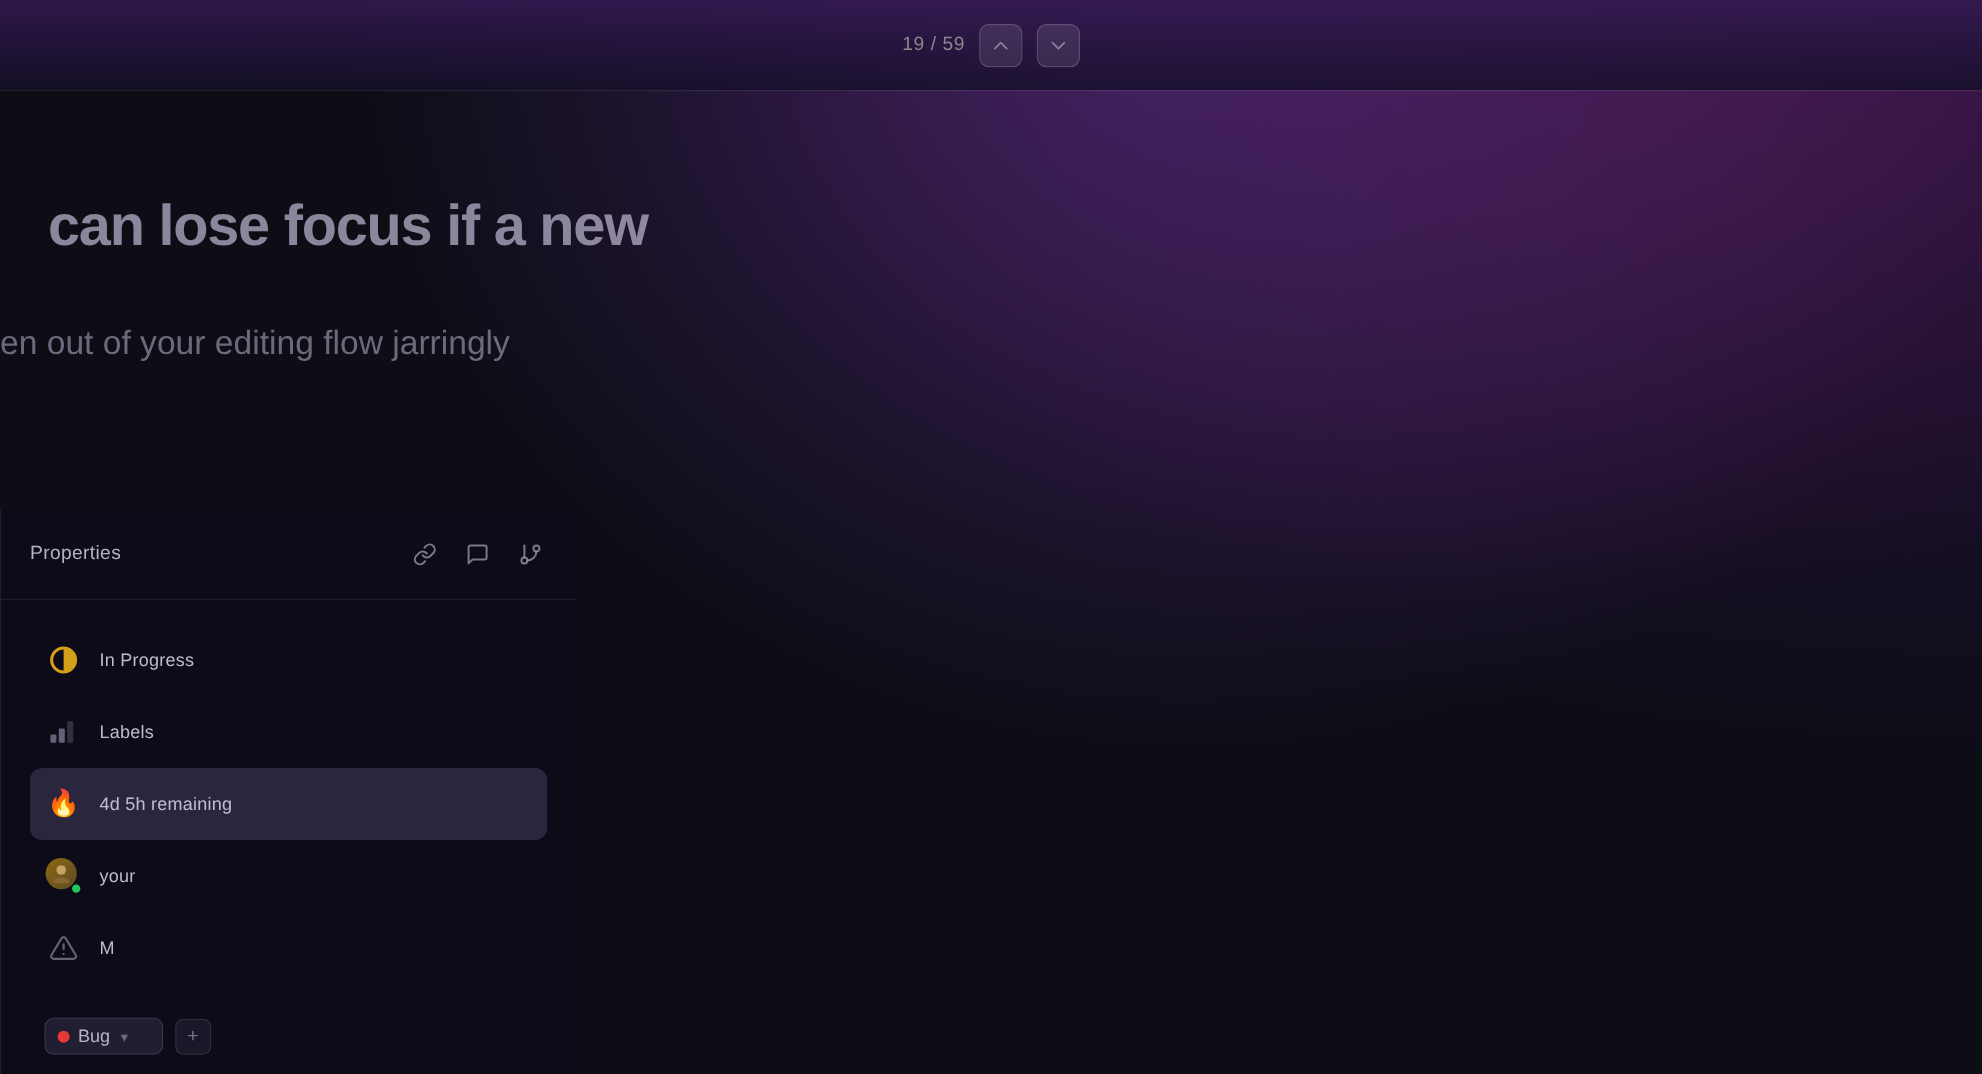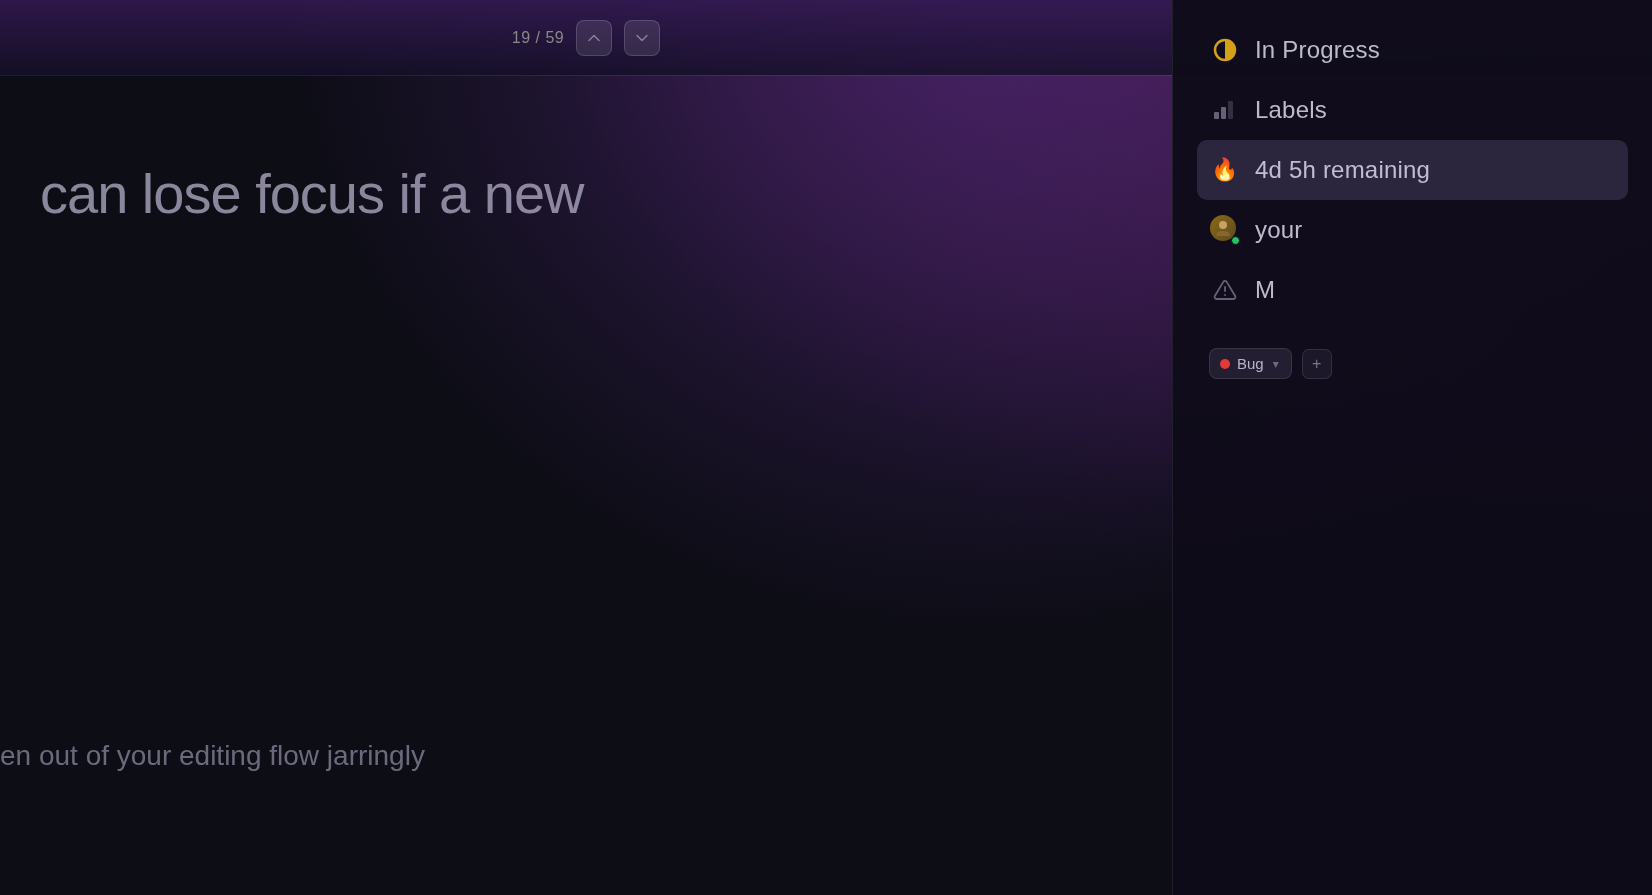--- a/index.html
+++ b/index.html
@@ -42,21 +42,21 @@
     }
 
     
     .layout {
       position: absolute;
       top: 0;
       left: 0;
       width: 100%;
       height: 100%;
       display: flex;
-      flex-direction: row;
+      flex-direction: column;
     }
 
     
     .left-panel {
       flex: 1;
       position: relative;
       padding: 0;
       overflow: hidden;
     }
 
@@ -98,22 +98,22 @@
     
     .main-text-area {
       position: absolute;
       top: 160px;
       left: 0;
       right: 0;
       padding: 0 40px;
     }
 
     .main-heading {
-      font-size: 56px;
-      font-weight: 400;
+      font-size: 48px;
+      font-weight: 700;
       color: rgba(180, 175, 200, 0.75);
       line-height: 1.2;
       letter-spacing: -1px;
     }
 
     
     .bottom-text-area {
       position: absolute;
       bottom: 120px;
       left: 0;
@@ -208,21 +208,21 @@
       width: 32px;
       height: 32px;
       display: flex;
       align-items: center;
       justify-content: center;
       font-size: 20px;
       flex-shrink: 0;
     }
 
     .property-value {
-      font-size: 24px;
+      font-size: 15px;
       font-weight: 400;
       color: rgba(210, 205, 225, 0.9);
       letter-spacing: 0.2px;
     }
 
     
     .priority-bars {
       display: flex;
       align-items: flex-end;
       gap: 2px;
@@ -291,21 +291,21 @@
       padding: 0 12px;
     }
 
     .label-tag {
       display: flex;
       align-items: center;
       gap: 7px;
       background: rgba(40, 35, 55, 0.8);
       border: 1px solid rgba(255,255,255,0.1);
       border-radius: 8px;
-      padding: 6px 12px 6px 10px;
+      padding: 6px 28px 6px 10px;
       cursor: pointer;
     }
 
     .label-dot {
       width: 10px;
       height: 10px;
       border-radius: 50%;
       background: #e53935;
       flex-shrink: 0;
     }
@@ -388,20 +388,47 @@
     </div>
 
     <div class="bottom-text-area">
       <div class="bottom-text">en out of your editing flow jarringly</div>
     </div>
 
   </div>
 
   <div class="right-panel">
 
+    <div class="right-panel-top">
+      <span class="properties-title">Properties</span>
+      <div class="panel-icons">
+
+        <div class="panel-icon">
+          <svg width="20" height="20" viewBox="0 0 24 24" fill="none" stroke="rgba(160,155,180,0.75)" stroke-width="2" stroke-linecap="round" stroke-linejoin="round">
+            <path d="M10 13a5 5 0 0 0 7.54.54l3-3a5 5 0 0 0-7.07-7.07l-1.72 1.71"></path>
+            <path d="M14 11a5 5 0 0 0-7.54-.54l-3 3a5 5 0 0 0 7.07 7.07l1.71-1.71"></path>
+          </svg>
+        </div>
+
+        <div class="panel-icon">
+          <svg width="20" height="20" viewBox="0 0 24 24" fill="none" stroke="rgba(160,155,180,0.75)" stroke-width="2" stroke-linecap="round" stroke-linejoin="round">
+            <path d="M21 15a2 2 0 0 1-2 2H7l-4 4V5a2 2 0 0 1 2-2h14a2 2 0 0 1 2 2z"></path>
+          </svg>
+        </div>
+
+        <div class="panel-icon">
+          <svg width="20" height="20" viewBox="0 0 24 24" fill="none" stroke="rgba(160,155,180,0.75)" stroke-width="2" stroke-linecap="round" stroke-linejoin="round">
+            <line x1="6" y1="3" x2="6" y2="15"></line>
+            <circle cx="18" cy="6" r="3"></circle>
+            <circle cx="6" cy="18" r="3"></circle>
+            <path d="M18 9a9 9 0 0 1-9 9"></path>
+          </svg>
+        </div>
+      </div>
+    </div>
 
     <div class="panel-content">
 
       <div class="properties-list">
 
         <div class="property-row">
           <div class="property-icon">
 
             <svg width="26" height="26" viewBox="0 0 26 26">
               <circle cx="13" cy="13" r="10" fill="none" stroke="#d4a017" stroke-width="2.5"></circle>

